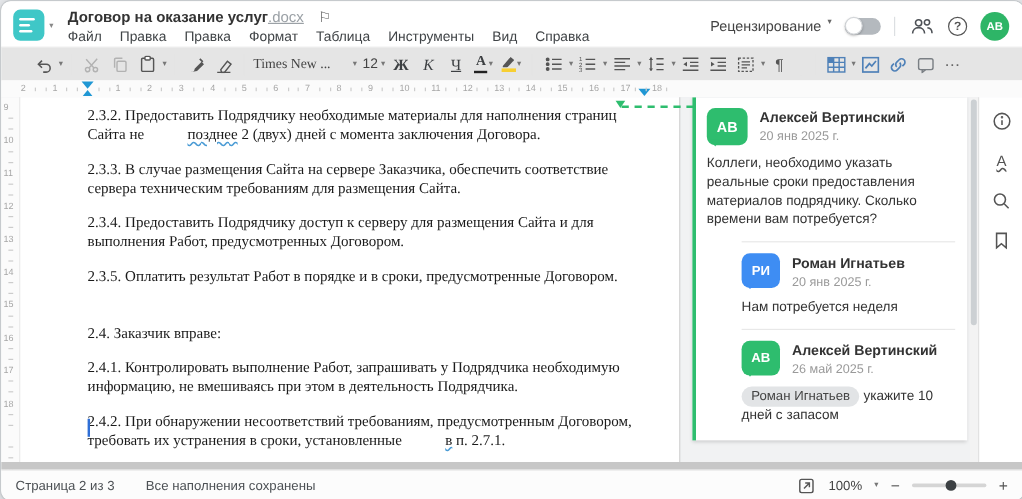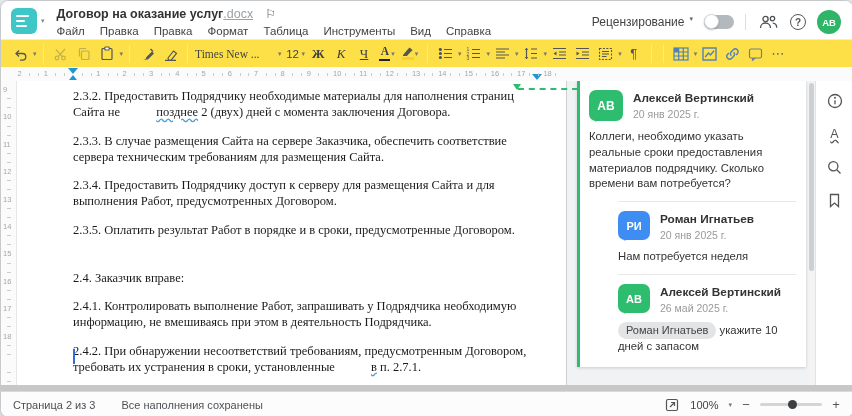--- a/index.html
+++ b/index.html
@@ -22,21 +22,21 @@
   .topbar-right{margin-left:auto;display:flex;align-items:center;gap:11px;padding:9px 12px 0 0;}
   .review{font-size:12px;color:#444;display:flex;align-items:flex-start;gap:4px;}
   .review .caret{font-size:7px;color:#666;}
   .toggle{width:30px;height:14px;border-radius:8px;background:#b4b9be;position:relative;}
   .toggle .knob{position:absolute;left:0;top:-1px;width:15px;height:15px;border-radius:50%;background:#fff;border:1px solid #d3d6d9;box-shadow:0 1px 2px rgba(0,0,0,.25);box-sizing:border-box;}
   .tb-vsep{width:1px;height:16px;background:#dcdfe2;}
   .icon-help{width:16px;height:16px;border:1.4px solid #555;border-radius:50%;display:flex;align-items:center;justify-content:center;font-size:10px;font-weight:bold;color:#555;box-sizing:border-box;}
   .avatar{width:24px;height:24px;border-radius:50%;background:#2eb567;color:#fff;font-size:9.5px;font-weight:bold;display:flex;align-items:center;justify-content:center;}
 
   
-  .toolbar{position:absolute;top:38px;left:0;right:0;height:28px;border-top:1px solid #ececec;display:flex;align-items:center;padding:0 8px;box-sizing:border-box;gap:1px;background:#fde047;}
+  .toolbar{position:absolute;top:38px;left:0;right:0;height:28px;border-top:1px solid #ececec;display:flex;align-items:center;padding:0 24px;box-sizing:border-box;gap:1px;background:#e5e5e5;}
   .tb-btn{height:22px;min-width:20px;padding:0 1px;display:flex;align-items:center;justify-content:center;border-radius:2px;color:#555;}
   .tb-btn svg{display:block;}
   .tb-btn.disabled{opacity:.35;}
   .caret{font-size:7px;color:#777;margin-left:1px;line-height:1;}
   .tb-sep{width:1px;height:18px;background:#e4e4e4;margin:0 5px;flex:none;}
   .font-name{font-family:"Liberation Serif",serif;font-size:11.5px;color:#444;width:82px;text-align:left;white-space:nowrap;overflow:hidden;}
   .font-size{font-size:11.5px;color:#444;width:16px;text-align:center;}
   .txt-btn{font-family:"Liberation Serif",serif;font-size:13px;color:#3d4043;}
   .bold-b{font-weight:bold;}
   .italic-b{font-style:italic;}

